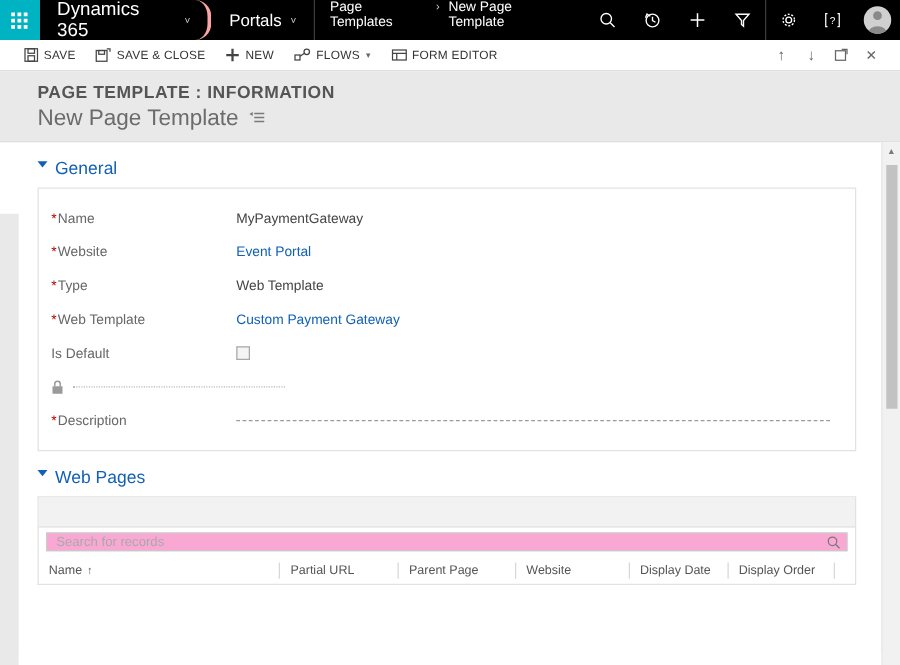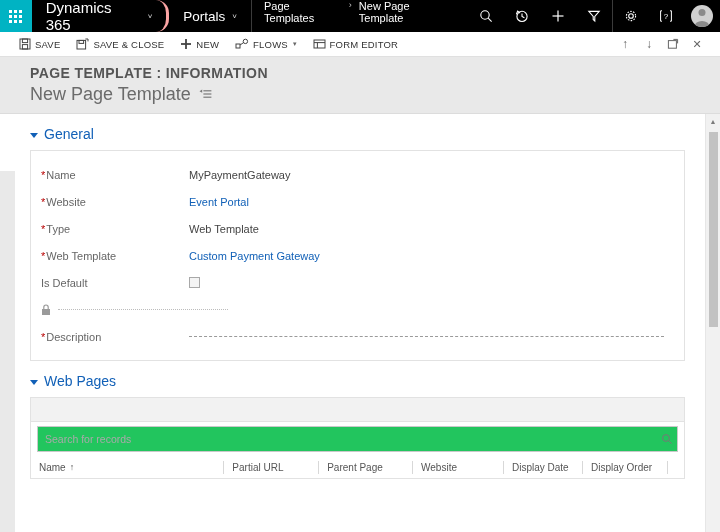--- a/index.html
+++ b/index.html
@@ -97,21 +97,21 @@
 
   
   .body-wrap { position: relative; height: 443px; background: #ffffff; }
   .scroll-area {
     position: absolute; inset: 0 15px 0 0;
     overflow: hidden; padding: 0 0 0 0;
   }
 
   .section { padding: 12px 0 0 30px; }
   .section-head {
-    display: flex; align-items: center; gap: 6px;
+    display: flex; align-items: flex-start; gap: 6px;
     color: #1160b7; font-size: 14px; margin-bottom: 8px; cursor: pointer;
   }
   .tri {
     width: 0; height: 0; border-left: 4px solid transparent;
     border-right: 4px solid transparent; border-top: 5px solid #1160b7;
     margin-top: 3px;
   }
 
   .form-box {
     border: 1px solid #e2e2e2; background: #ffffff;
@@ -144,22 +144,22 @@
   .dotted { flex: 1; border-bottom: 1px dotted #bcbcbc; height: 1px; }
   .dotted.short { max-width: 170px; }
   .desc-line { flex: 1; border-bottom: 1px dashed #9a9a9a; height: 1px; margin-right: 10px; }
 
   
   .grid-box {
     border: 1px solid #e2e2e2; background: #ffffff; margin-right: 20px;
   }
   .grid-toolbar { height: 24px; background: #f2f2f2; border-bottom: 1px solid #e2e2e2; }
   .grid-search {
-    height: 26px; margin: 4px 6px; border: 1px solid #c9c9c9;
-    display: flex; align-items: center; background: #22c55e;
+    height: 15px; margin: 4px 6px; border: 1px solid #c9c9c9;
+    display: flex; align-items: center; background: #f9a8d4;
   }
   .grid-search input {
     flex: 1; border: 0; outline: 0; font-size: 10.5px;
     color: #444; padding: 0 7px; font-family: "Liberation Sans", sans-serif;
     background: transparent;
   }
   .grid-search input::placeholder { color: #a9a9a9; }
   .gs-ico { width: 20px; display: flex; align-items: center; justify-content: center; }
 
   .grid-head { display: flex; height: 22px; align-items: center; }

